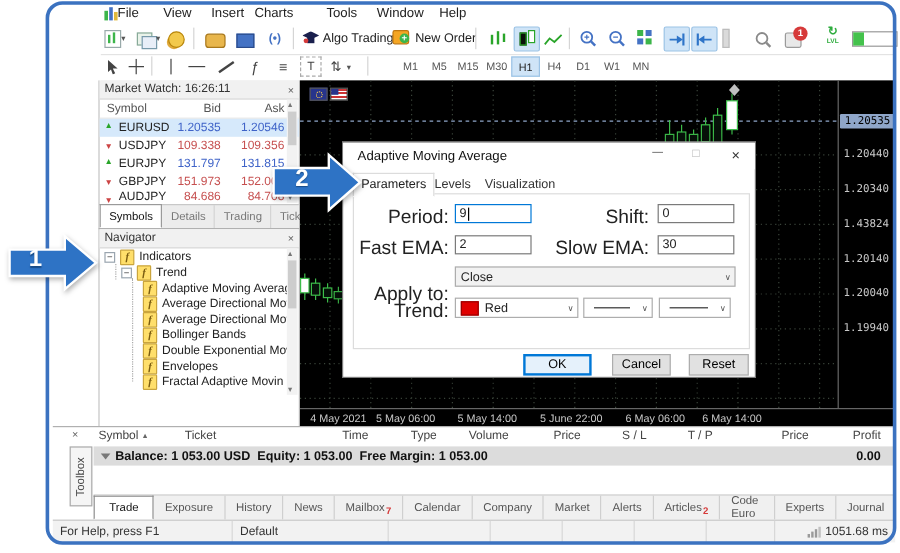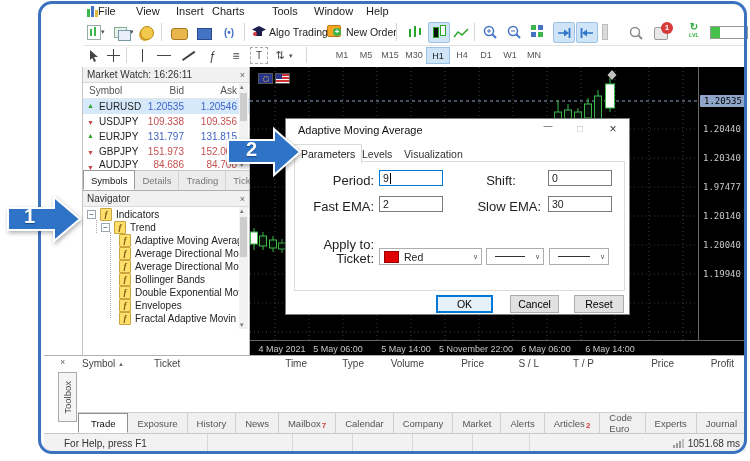--- a/index.html
+++ b/index.html
@@ -28,21 +28,21 @@
                   margin-top:-1px;color:#111;}
   .ficon{display:inline-block;width:10px;height:11px;background:#ffdf6b;border:1px solid #caa53d;
          color:#7a5c10;font-family:"Liberation Serif",serif;font-style:italic;font-weight:bold;
          font-size:9px;line-height:10px;text-align:center;border-radius:1px;}
   .navrow{height:13px;display:flex;align-items:center;font-size:10px;gap:4px;position:absolute;white-space:nowrap;}
   .exp{display:inline-block;width:9px;height:9px;border:1px solid #9aa5af;box-sizing:border-box;
        font-size:8px;line-height:7px;text-align:center;color:#333;background:#fff;}
   .inp{position:absolute;height:16px;border:1px solid #7a7a7a;background:#fff;font-size:10.5px;
        padding:0 3px;display:flex;align-items:center;box-sizing:border-box;}
   .inp.focus{border:1px solid #0078d7;}
-  .dlbl{position:absolute;width:80px;text-align:right;font-size:13px;color:#222;}
+  .dlbl{position:absolute;width:80px;text-align:right;font-size:16px;color:#222;}
   .combo{position:absolute;height:17px;border:1px solid #adadad;background:#fff;font-size:10.5px;
          display:flex;align-items:center;padding:0 14px 0 4px;box-sizing:border-box;}
   .chev{position:absolute;right:3px;top:4px;font-size:7px;color:#555;}
   .btn{position:absolute;height:18px;background:#e1e1e1;border:1px solid #adadad;font-size:10.5px;
        display:flex;align-items:center;justify-content:center;box-sizing:border-box;}
   .btn.def{border:2px solid #0078d7;background:#e5f1fb;}
   .colhead{position:absolute;top:2px;font-size:10px;color:#444;}
   .ra{text-align:right;}
   .btab{display:flex;align-items:center;padding:0 9px;border-right:1px solid #cfcfcf;color:#555;}
   .btab.on{background:#fff;border:1px solid #8f8f8f;border-bottom:1px solid #fff;color:#111;padding:0 12px;}
@@ -350,28 +350,28 @@
     <span class="ab" style="left:4px;top:2px;width:4px;height:4px;border-radius:50%;border:1px dotted #f2c94c;"></span>
   </span>
   <span class="ab" style="left:25px;top:6px;width:13px;height:9px;background:repeating-linear-gradient(#c33 0 1.5px,#fff 1.5px 3px);border:1px solid #555;">
     <span class="ab" style="left:0;top:0;width:6px;height:5px;background:#27348b;"></span>
   </span>
   <span class="ab" style="left:448px;top:0;width:1px;height:273px;background:#666;"></span>
   <span class="ab" style="left:0;top:273px;width:496px;height:1px;background:#666;"></span>
   <span class="ab" style="left:450px;top:28px;width:46px;height:12px;background:#8fa6c9;border-radius:1px;font-size:9px;color:#000;text-align:center;line-height:12px;font-family:'DejaVu Sans Mono',monospace;">1.20535</span>
   <span class="pricelab" style="top:57px;">1.20440</span>
   <span class="pricelab" style="top:86px;">1.20340</span>
-  <span class="pricelab" style="top:115px;">1.97477</span>
+  <span class="pricelab" style="top:115px;">1.43824</span>
   <span class="pricelab" style="top:144px;">1.20140</span>
   <span class="pricelab" style="top:173px;">1.20040</span>
   <span class="pricelab" style="top:202px;">1.19940</span>
   <span class="timelab" style="left:32px;">4 May 2021</span>
   <span class="timelab" style="left:88px;">5 May 06:00</span>
   <span class="timelab" style="left:156px;">5 May 14:00</span>
-  <span class="timelab" style="left:226px;">5 November 22:00</span>
+  <span class="timelab" style="left:226px;">5 June 22:00</span>
   <span class="timelab" style="left:296px;">6 May 06:00</span>
   <span class="timelab" style="left:360px;">6 May 14:00</span>
 </div>
 
 <div class="ab" style="left:285px;top:118px;width:345px;height:197px;background:#fff;border:1px solid #7c7c7c;box-shadow:2px 4px 14px rgba(0,0,0,.45);z-index:30;box-sizing:border-box;">
   <div class="ab" style="left:0;top:0;right:0;height:22px;background:#fff;">
     <span class="ab" style="left:12px;top:5px;font-size:11px;color:#111;">Adaptive Moving Average</span>
     <span class="ab" style="left:248px;top:2px;width:28px;text-align:center;color:#444;font-size:9px;">—</span>
     <span class="ab" style="left:280px;top:4px;width:28px;text-align:center;color:#b5b5b5;font-size:10px;">□</span>
     <span class="ab" style="left:312px;top:3px;width:30px;text-align:center;color:#333;font-size:12px;">×</span>
@@ -379,37 +379,41 @@
   <div class="ab" style="left:8px;top:42px;width:329px;height:128px;border:1px solid #dcdcdc;background:#fff;"></div>
   <span class="ab" style="left:8px;top:25px;height:18px;padding:0 6px;border:1px solid #dcdcdc;border-bottom:1px solid #fff;background:#fff;font-size:10.5px;display:inline-flex;align-items:center;z-index:2;">Parameters</span>
   <span class="ab" style="left:70px;top:26px;height:17px;padding:0 6px;font-size:10.5px;display:inline-flex;align-items:center;color:#333;">Levels</span>
   <span class="ab" style="left:112px;top:26px;height:17px;padding:0 6px;font-size:10.5px;display:inline-flex;align-items:center;color:#333;">Visualization</span>
 
   <span class="dlbl" style="left:8px;top:54px;">Period:</span>
   <div class="inp focus" style="left:93px;top:51px;width:64px;">
     <span>9</span>
     <span style="width:1px;height:11px;background:#000;margin-left:1px;"></span>
   </div>
-  <span class="dlbl" style="left:175px;top:54px;text-align:center;">Shift:</span>
+  <span class="dlbl" style="left:175px;top:54px;">Shift:</span>
   <div class="inp" style="left:262px;top:51px;width:64px;">
     <span>0</span>
   </div>
 
   <span class="dlbl" style="left:8px;top:80px;">Fast EMA:</span>
   <div class="inp" style="left:93px;top:77px;width:64px;">
     <span>2</span>
   </div>
   <span class="dlbl" style="left:175px;top:80px;">Slow EMA:</span>
   <div class="inp" style="left:262px;top:77px;width:64px;">
     <span>30</span>
   </div>
 
   <span class="dlbl" style="left:8px;top:118px;">Apply to:</span>
-
-  <span class="dlbl" style="left:8px;top:132px;">Ticket:</span>
+  <div class="combo" style="left:93px;top:103px;width:234px;background:#f2f2f2;">
+    <span>Close</span>
+    <span class="chev">∨</span>
+  </div>
+
+  <span class="dlbl" style="left:8px;top:132px;">Trend:</span>
   <div class="combo" style="left:93px;top:129px;width:103px;">
     <span style="width:13px;height:10px;background:#e00000;border:1px solid #900;margin-right:5px;"></span>
     <span>Red</span>
     <span class="chev">∨</span>
   </div>
   <div class="combo" style="left:200px;top:129px;width:58px;">
     <span style="width:30px;height:1px;background:#333;margin:0 auto;"></span>
     <span class="chev">∨</span>
   </div>
   <div class="combo" style="left:263px;top:129px;width:60px;">
@@ -433,20 +437,25 @@
   <span class="colhead" style="left:110px;">Ticket</span>
   <span class="colhead ra" style="left:203px;width:60px;">Time</span>
   <span class="colhead ra" style="left:270px;width:50px;">Type</span>
   <span class="colhead ra" style="left:320px;width:60px;">Volume</span>
   <span class="colhead ra" style="left:380px;width:60px;">Price</span>
   <span class="colhead ra" style="left:440px;width:55px;">S / L</span>
   <span class="colhead ra" style="left:495px;width:55px;">T / P</span>
   <span class="colhead ra" style="left:555px;width:75px;">Price</span>
   <span class="colhead ra" style="left:630px;width:60px;">Profit</span>
 
+  <div class="ab" style="left:34px;top:16px;width:668px;height:16px;background:#dcdcdc;">
+    <span class="ab" style="left:6px;top:6px;width:0;height:0;border-left:4px solid transparent;border-right:4px solid transparent;border-top:5px solid #777;"></span>
+    <span class="ab" style="left:18px;top:2px;font-size:10.5px;font-weight:bold;color:#111;white-space:pre;">Balance: 1 053.00 USD  Equity: 1 053.00  Free Margin: 1 053.00</span>
+    <span class="ab ra" style="left:596px;top:2px;width:60px;font-size:10.5px;font-weight:bold;color:#111;">0.00</span>
+  </div>
 
   <div class="ab" style="left:34px;top:56px;right:0;height:20px;background:#f0f0f0;border-top:1px solid #cfcfcf;display:flex;align-items:stretch;font-size:9.5px;">
     <span class="btab on">
           <span>Trade</span>
         </span>
     <span class="btab">
           <span>Exposure</span>
         </span>
     <span class="btab">
           <span>History</span>
@@ -480,21 +489,22 @@
     <span class="btab">
           <span>Experts</span>
         </span>
     <span class="btab" style="border-right:none;">
           <span>Journal</span>
         </span>
   </div>
 </div>
 
 <div class="ab" style="left:44px;top:433px;width:702px;height:19px;background:#f2f2f2;border-top:1px solid #c8c8c8;display:flex;align-items:stretch;box-sizing:border-box;">
-  <span class="scell" style="width:150px;margin-left:14px;">For Help, press F1</span>
+  <span class="scell" style="width:150px;">For Help, press F1</span>
+  <span class="scell" style="width:130px;">Default</span>
   <span class="scell" style="width:85px;"></span>
   <span class="scell" style="width:60px;"></span>
   <span class="scell" style="width:60px;"></span>
   <span class="scell" style="width:60px;"></span>
   <span class="scell" style="width:57px;"></span>
   <span class="scell" style="flex:1;border-right:none;justify-content:flex-end;gap:4px;">
     <span style="display:inline-flex;align-items:flex-end;gap:1px;">
       <span style="width:2px;height:3px;background:#9a9a9a;"></span>
       <span style="width:2px;height:5px;background:#9a9a9a;"></span>
       <span style="width:2px;height:7px;background:#9a9a9a;"></span>

